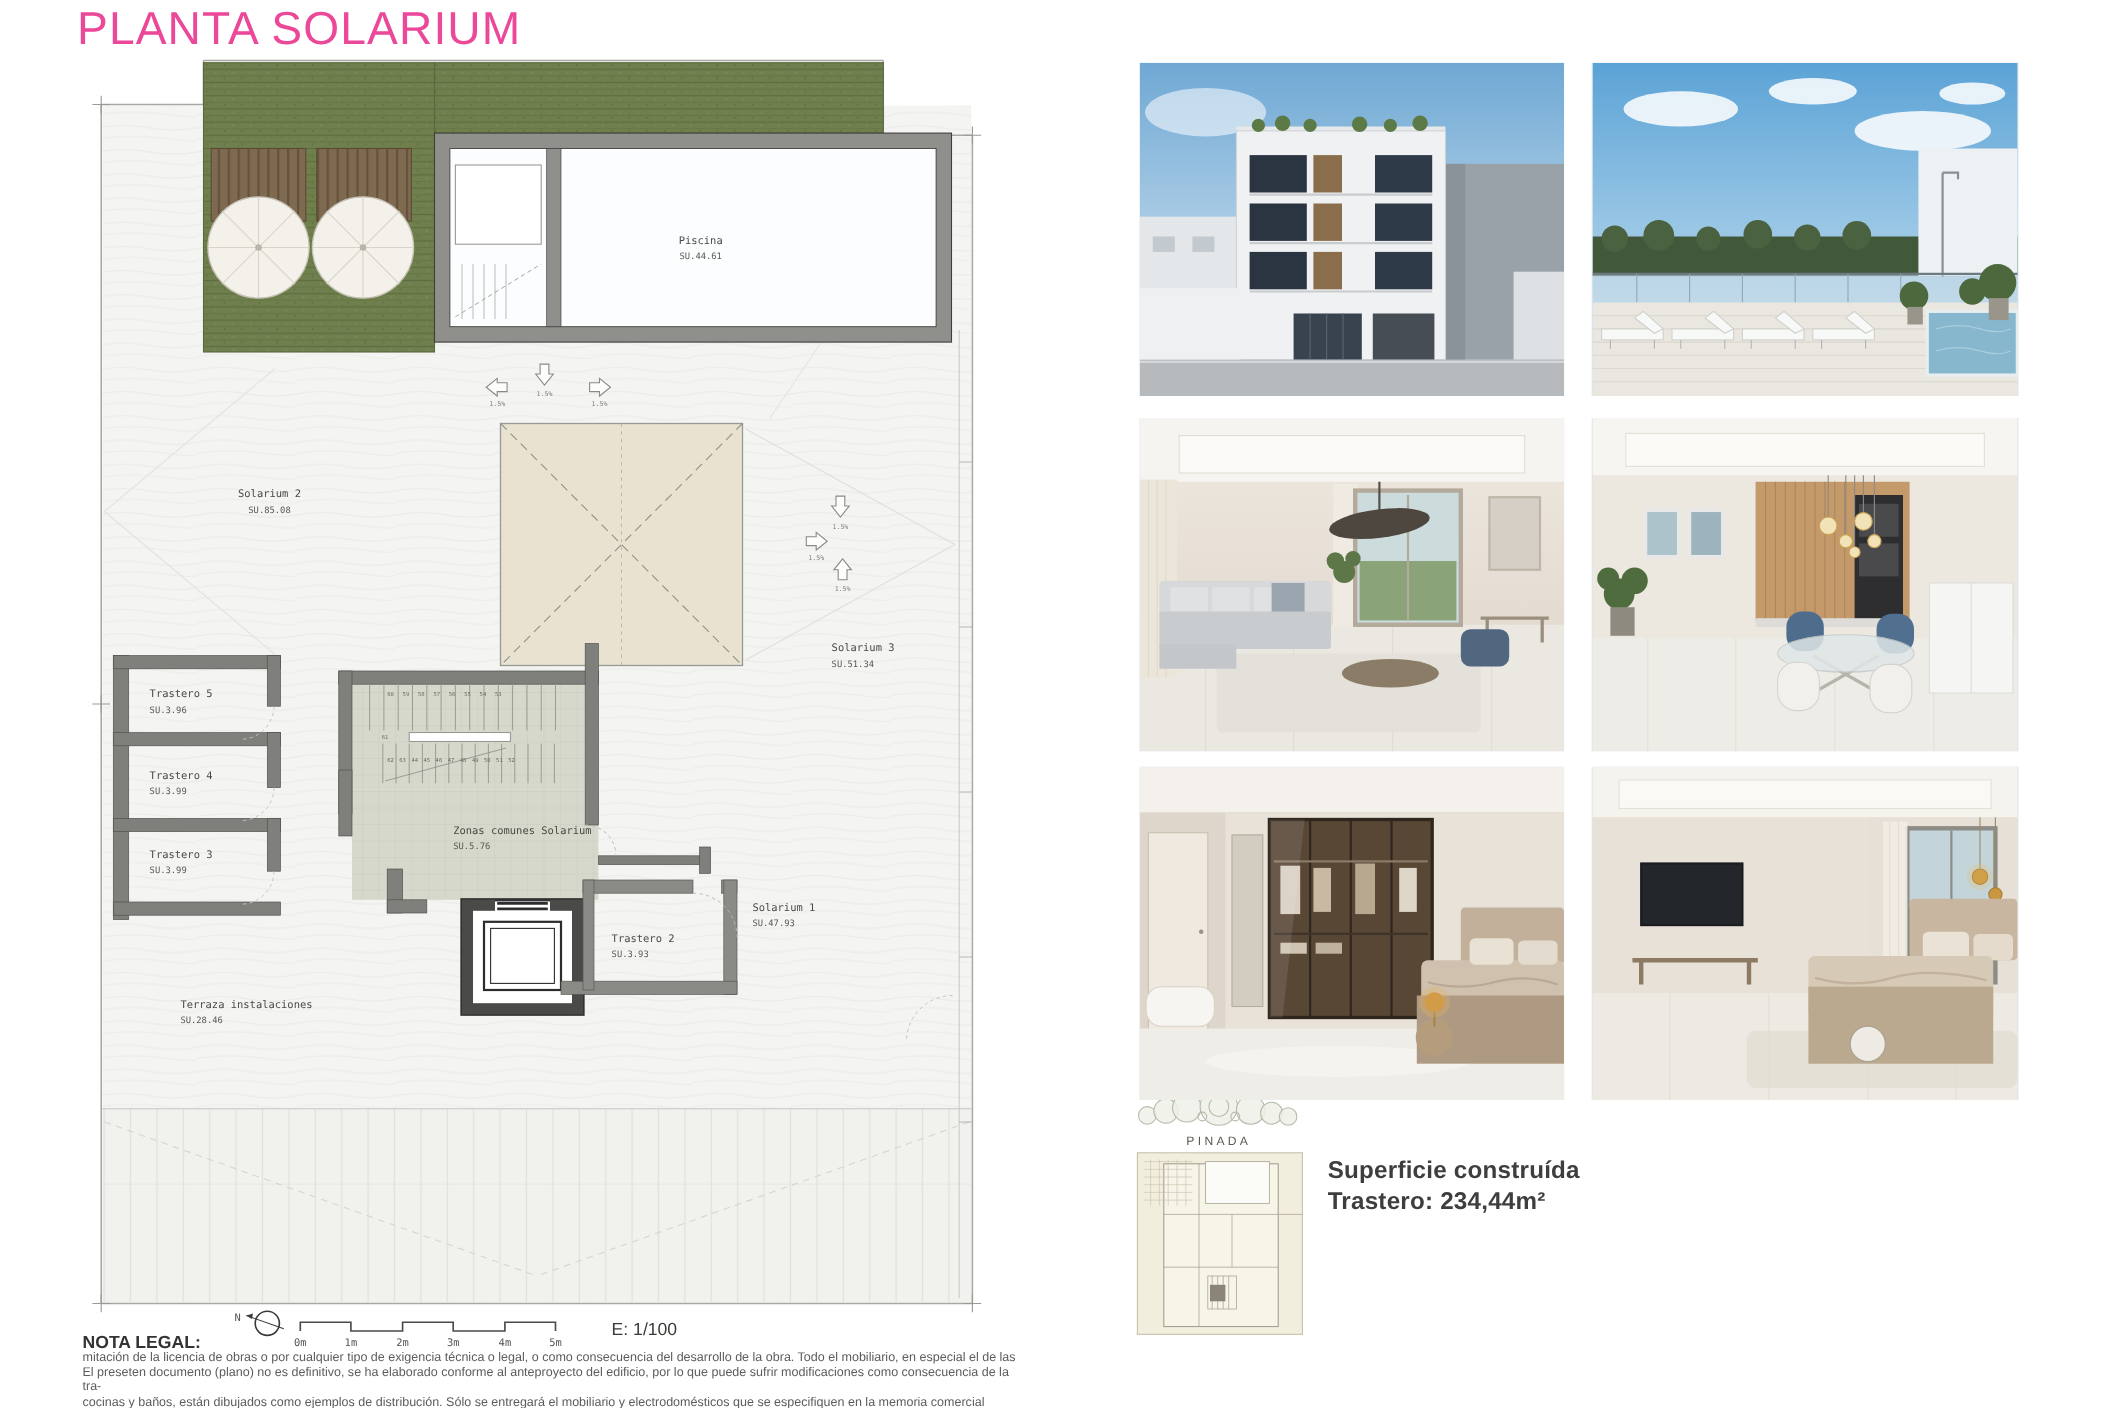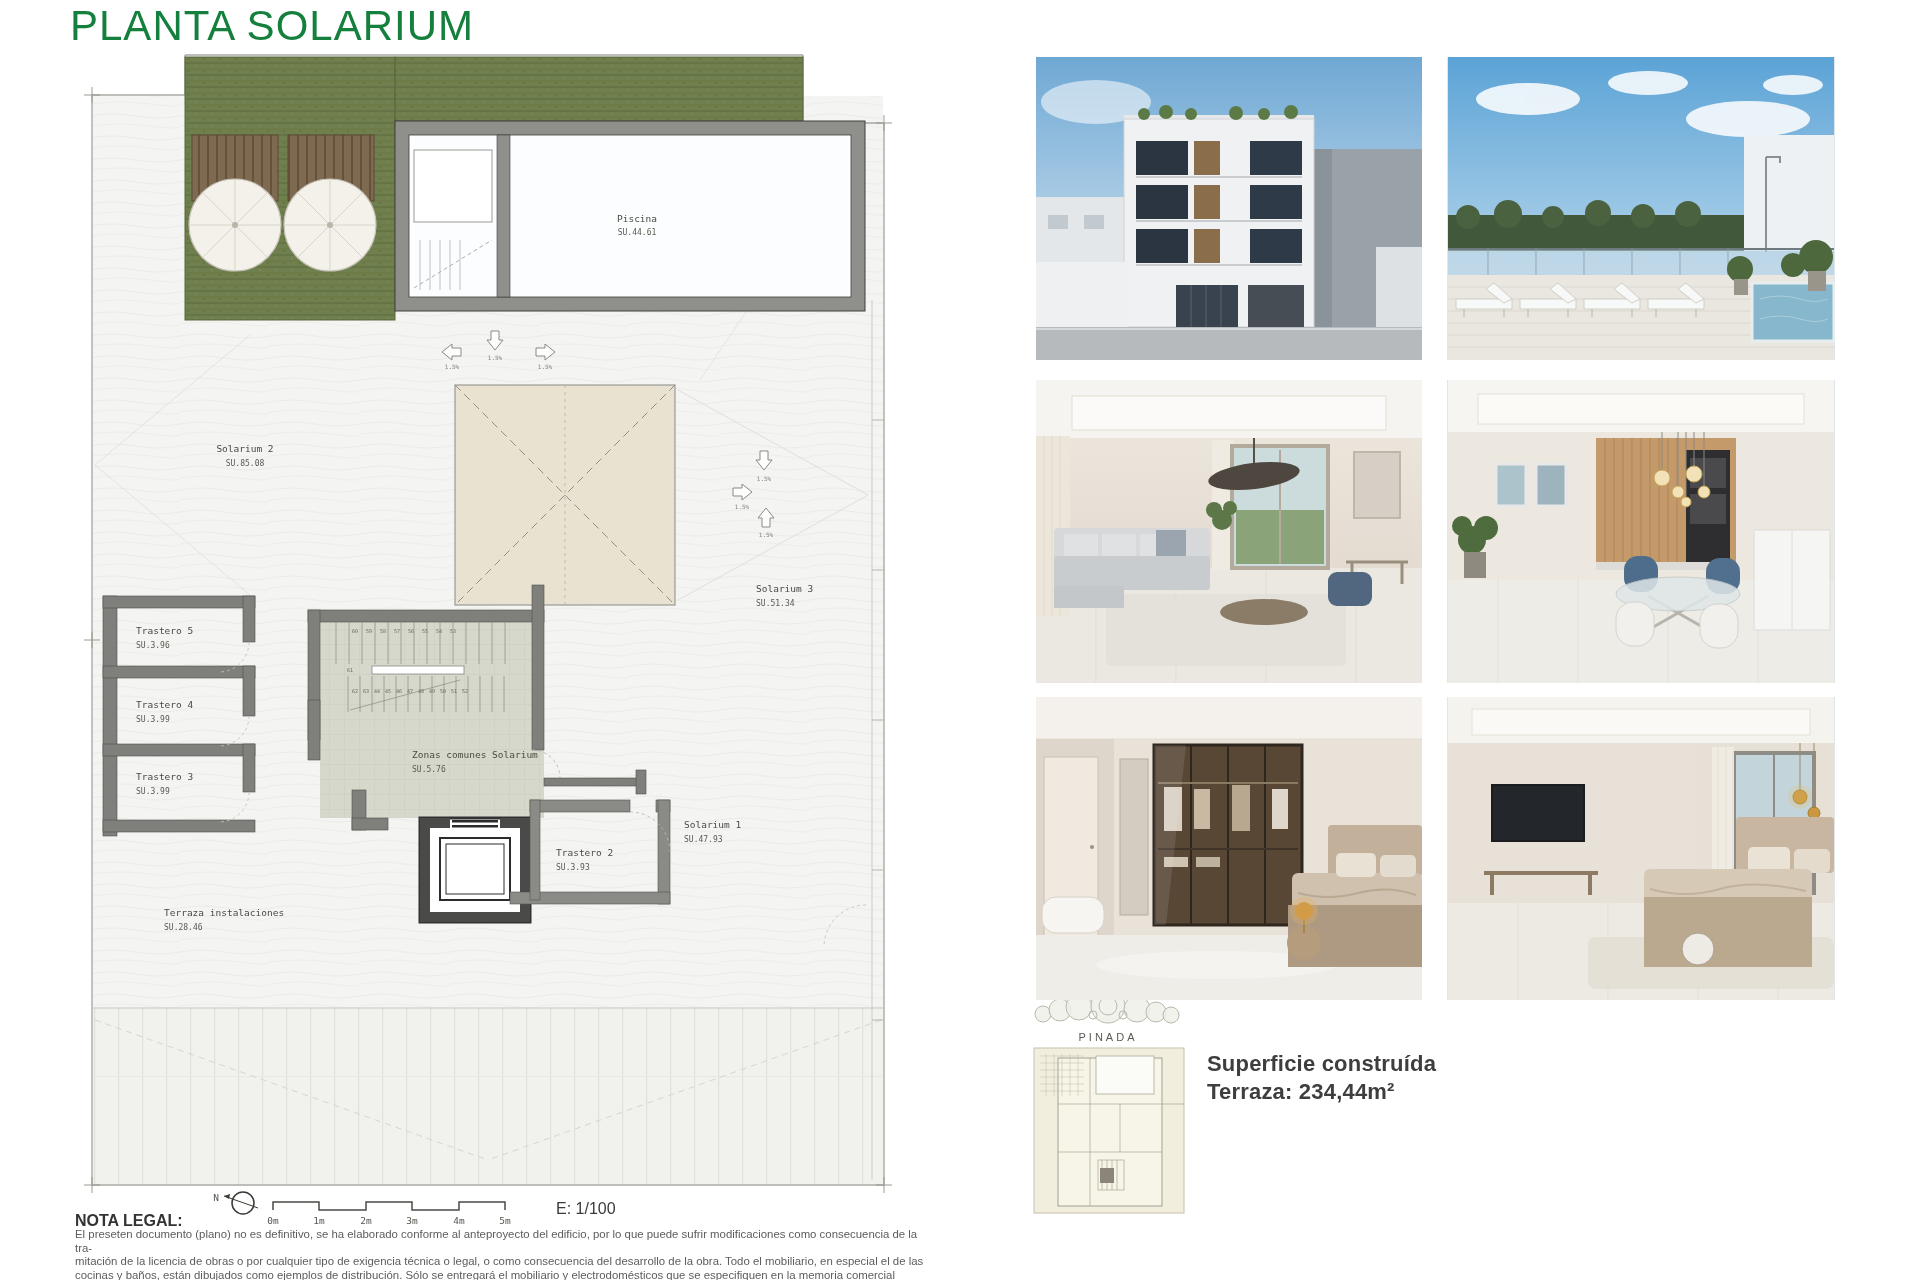--- a/index.html
+++ b/index.html
@@ -1,19 +1,19 @@
 <!DOCTYPE html>
 <html><head>
 <meta charset="utf-8">
 <style>
   html,body{margin:0;padding:0;background:#ffffff;}
   .canvas{position:relative;width:1920px;height:1280px;background:#fff;overflow:hidden;
           font-family:"Liberation Sans",sans-serif;}
   .page-title{position:absolute;left:70px;top:2px;font-size:42px;font-weight:400;
-              letter-spacing:1px;color:#15803d;white-space:nowrap;}
+              letter-spacing:1px;color:#ec4899;white-space:nowrap;}
   .plan-svg{position:absolute;left:0;top:0;width:1920px;height:1280px;}
   .photo{position:absolute;overflow:hidden;background:#dfe6ea;}
   .photo svg{display:block;width:100%;height:100%;}
   .summary{position:absolute;left:1207px;top:1050px;font-size:22px;font-weight:700;
            color:#3e3e3e;line-height:28px;letter-spacing:0.2px;}
   .legal{position:absolute;left:75px;top:1214px;width:860px;color:#5c5c5c;
          font-size:11.4px;line-height:13.8px;}
   .legal .hd{font-weight:700;color:#333;font-size:16px;}
   .plabel{font-family:"DejaVu Sans Mono",monospace;fill:#4a4a44;}
   .pname{font-size:9.5px;}
@@ -555,24 +555,24 @@
         <rect x="346" y="152" width="36" height="24" rx="5" fill="#e4dbcc"></rect>
       <rect x="196" y="172" width="168" height="56" rx="6" fill="#d6c9b6"></rect>
       <path d="M202,192 q36,10 70,0 q34,-10 86,2" stroke="#c2b29c" fill="none" stroke-width="2"></path>
       <rect x="196" y="200" width="168" height="70" fill="#baa98f"></rect>
       <circle cx="250" cy="252" r="16" fill="#eeebe4" stroke="#a89f8e"></circle>
     </svg>
   </div>
 
   <div class="summary">
     <div>Superficie construída</div>
-    <div>Terraza: 234,44m²</div>
+    <div>Trastero: 234,44m²</div>
   </div>
 
   <div class="legal">
     <div class="hd">NOTA LEGAL:</div>
+    <div>mitación de la licencia de obras o por cualquier tipo de exigencia técnica o legal, o como consecuencia del desarrollo de la obra. Todo el mobiliario, en especial el de las</div>
     <div>El preseten documento (plano) no es definitivo, se ha elaborado conforme al anteproyecto del edificio, por lo que puede sufrir modificaciones como consecuencia de la tra-</div>
-    <div>mitación de la licencia de obras o por cualquier tipo de exigencia técnica o legal, o como consecuencia del desarrollo de la obra. Todo el mobiliario, en especial el de las</div>
     <div>cocinas y baños, están dibujados como ejemplos de distribución. Sólo se entregará el mobiliario y electrodomésticos que se especifiquen en la memoria comercial definitiva.</div>
 
   </div>
 
 </div>
 
 </body></html>

